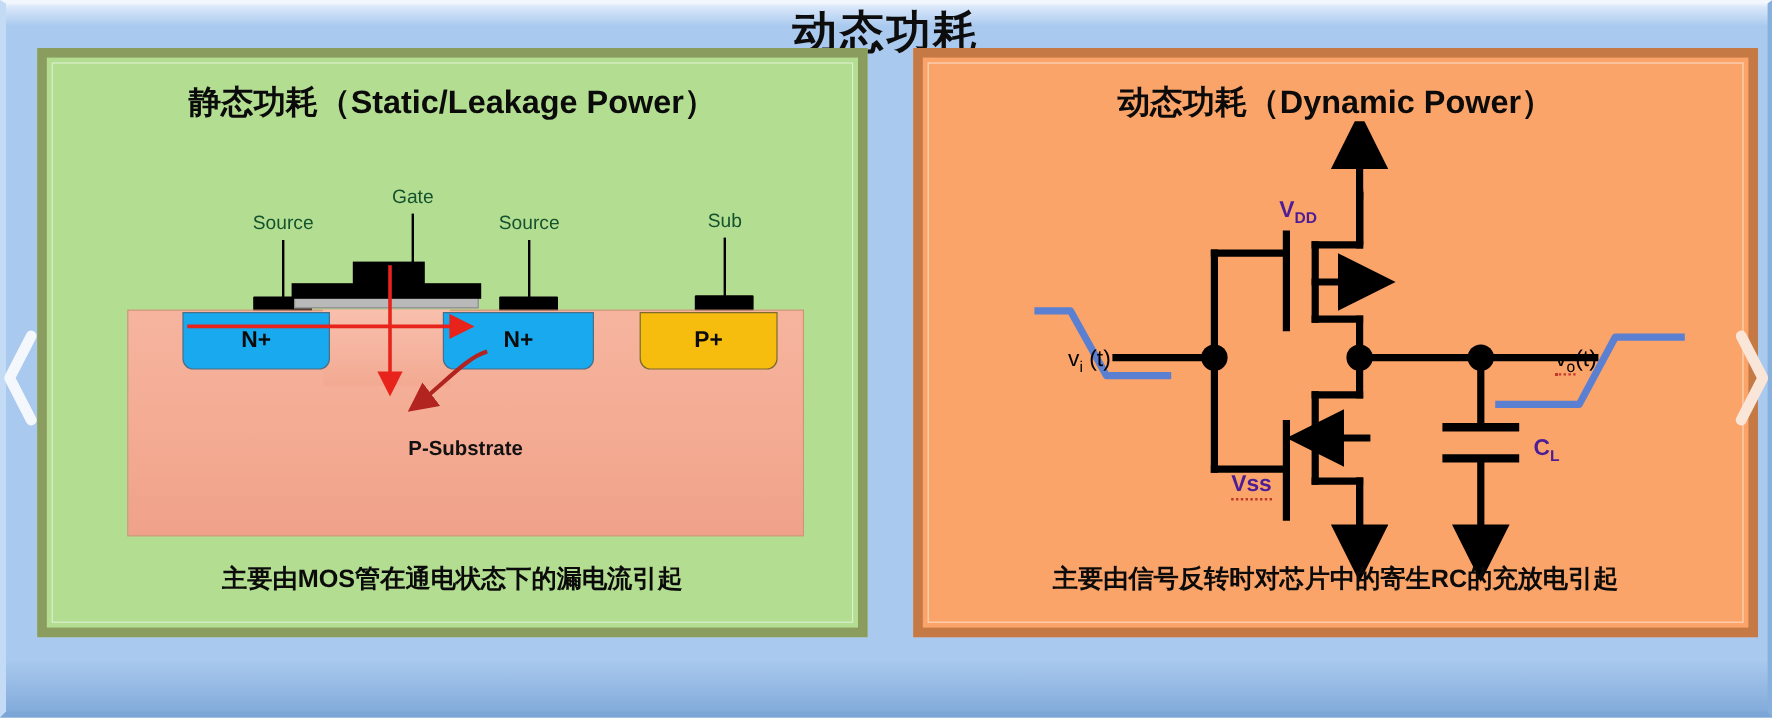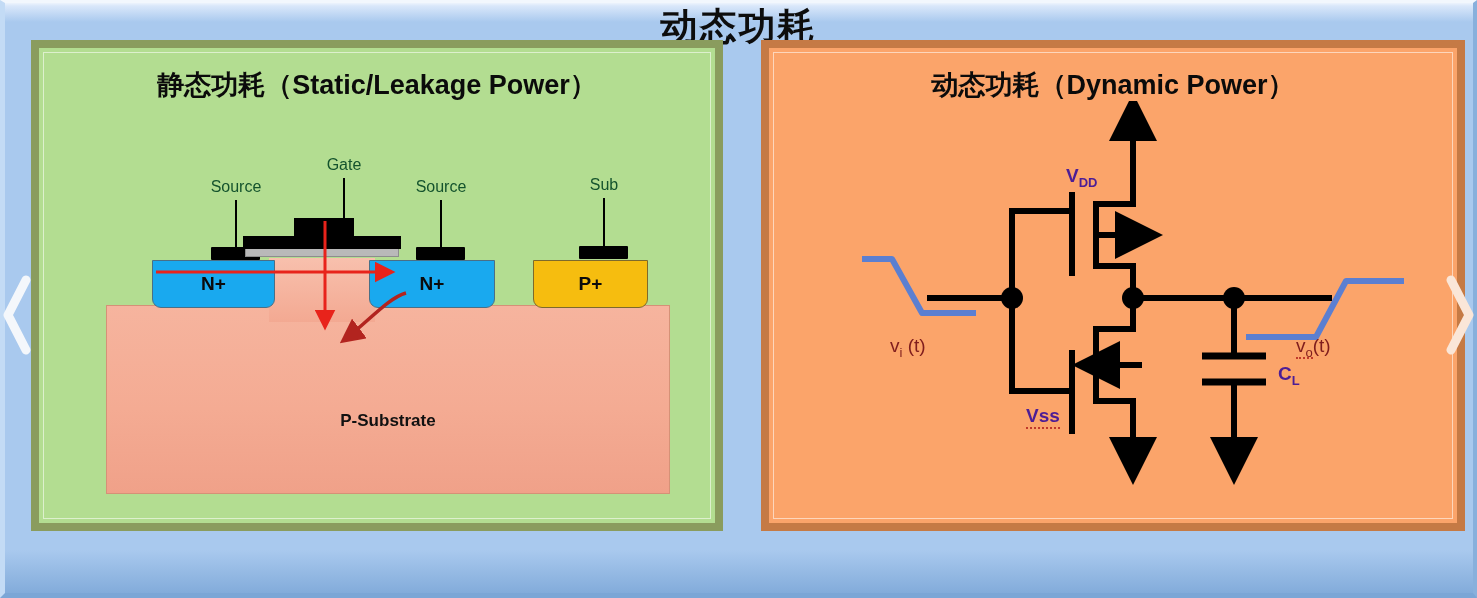--- a/index.html
+++ b/index.html
@@ -61,21 +61,20 @@
     position:absolute; font-size:16px; font-weight:normal; color:#14532d;
     text-align:center; white-space:nowrap;
   }
   .lead{ position:absolute; width:2px; background:#000; }
   .contact{ position:absolute; height:13px; background:#000; border-radius:1px;}
 
   #substrate{
     position:absolute; left:0px; top:150px; width:564px; height:189px;
     background:linear-gradient(180deg,#f6b49e 0%,#f4ab93 55%,#f0a189 100%);
     border:1px solid #d59177;
-    margin-top:47px;
   }
   #sub-text{
     position:absolute; left:0; right:0; top:105px; text-align:center;
     font-size:17px; font-weight:bold; color:#111;
   }
   .nplus{
     position:absolute; top:152px; height:48px;
     background:#19a9ef; border:1px solid #4a6f86;
     border-radius:0 0 9px 9px;
     font-size:19px; font-weight:bold; color:#0b0b0b;
@@ -104,21 +103,21 @@
     position:absolute; left:188px; top:110px; width:60px; height:22px;
     background:#000;
   }
   #red-svg{ position:absolute; left:0; top:0; width:564px; height:390px; overflow:visible;}
 
   
   #inverter{ position:absolute; left:60px; top:48px; width:570px; height:400px; }
   #circuit-svg{ position:absolute; left:0; top:0; width:570px; height:400px; }
   .ckt-label{ position:absolute; font-size:19px; font-weight:bold; color:#4c1d95; white-space:nowrap;}
   .ckt-label sub{ font-size:13px; }
-  .sig-label{ position:absolute; font-size:19px; color:#7f1d1d; white-space:nowrap;margin-top:46px;}
+  .sig-label{ position:absolute; font-size:19px; color:#000000; white-space:nowrap;}
   .sig-label sub{ font-size:13px; }
   .squiggle{ border-bottom:2px dotted #c0392b; padding-bottom:1px;}
 
   
   .nav-chevron{
     position:absolute; top:274px; width:30px; height:82px;
   }
 </style>
 </head>
 <body>
@@ -173,20 +172,21 @@
         </defs>
 
         <line x1="50" y1="164" x2="285" y2="164" stroke="#e8231b" stroke-width="3" marker-end="url(#ar)"></line>
 
         <line x1="219" y1="113" x2="219" y2="218" stroke="#e8231b" stroke-width="3" marker-end="url(#ar)"></line>
 
         <path d="M 300 185 C 282 190 262 214 238 232" fill="none" stroke="#b2241f" stroke-width="3.5" marker-end="url(#ar2)"></path>
       </svg>
     </div>
 
+    <div class="panel-caption">主要由MOS管在通电状态下的漏电流引起</div>
   </div>
 </div>
 
 <div class="panel" id="panel-dynamic">
   <div class="panel-inner">
 
     <div class="panel-title">动态功耗（Dynamic Power）</div>
 
     <div id="inverter">
       <svg id="circuit-svg" viewBox="0 0 570 400">
@@ -247,37 +247,38 @@
 
         <polyline points="28,158 58,158 88,212 142,212" fill="none" stroke="#5b7fd1" stroke-width="6" stroke-linejoin="round"></polyline>
 
         <polyline points="412,236 482,236 512,180 578,180" fill="none" stroke="#5b7fd1" stroke-width="6" stroke-linejoin="round"></polyline>
       </svg>
 
       <div class="ckt-label" style="left:232px; top:64px;">
         <span>V</span><sub>DD</sub>
       </div>
 
-      <div class="ckt-label" style="left:192px; top:292px;margin-top:12px;">
+      <div class="ckt-label" style="left:192px; top:292px;">
         <span class="squiggle">Vss</span>
       </div>
 
       <div class="ckt-label" style="left:444px; top:262px;">
         <span>C</span><sub>L</sub>
       </div>
 
       <div class="sig-label" style="left:56px; top:188px;">
         <span>v</span><sub>i</sub><span> (t)</span>
       </div>
 
       <div class="sig-label" style="left:462px; top:188px;">
         <span class="squiggle" style="border-bottom-color:#c0392b;text-align:right;"><span>v</span><sub>o</sub></span><span>(t)</span>
       </div>
     </div>
 
+    <div class="panel-caption">主要由信号反转时对芯片中的寄生RC的充放电引起</div>
   </div>
 </div>
 
 <svg class="nav-chevron" style="left:3px;" viewBox="0 0 30 82">
   <polyline points="23,6 5,41 23,76" fill="none" stroke="#f4f7fb" stroke-width="9" stroke-linecap="round" stroke-linejoin="round"></polyline>
 </svg>
 <svg class="nav-chevron" style="right:3px;" viewBox="0 0 30 82">
   <polyline points="7,6 25,41 7,76" fill="none" stroke="#fae6d8" stroke-width="9" stroke-linecap="round" stroke-linejoin="round"></polyline>
 </svg>
 

